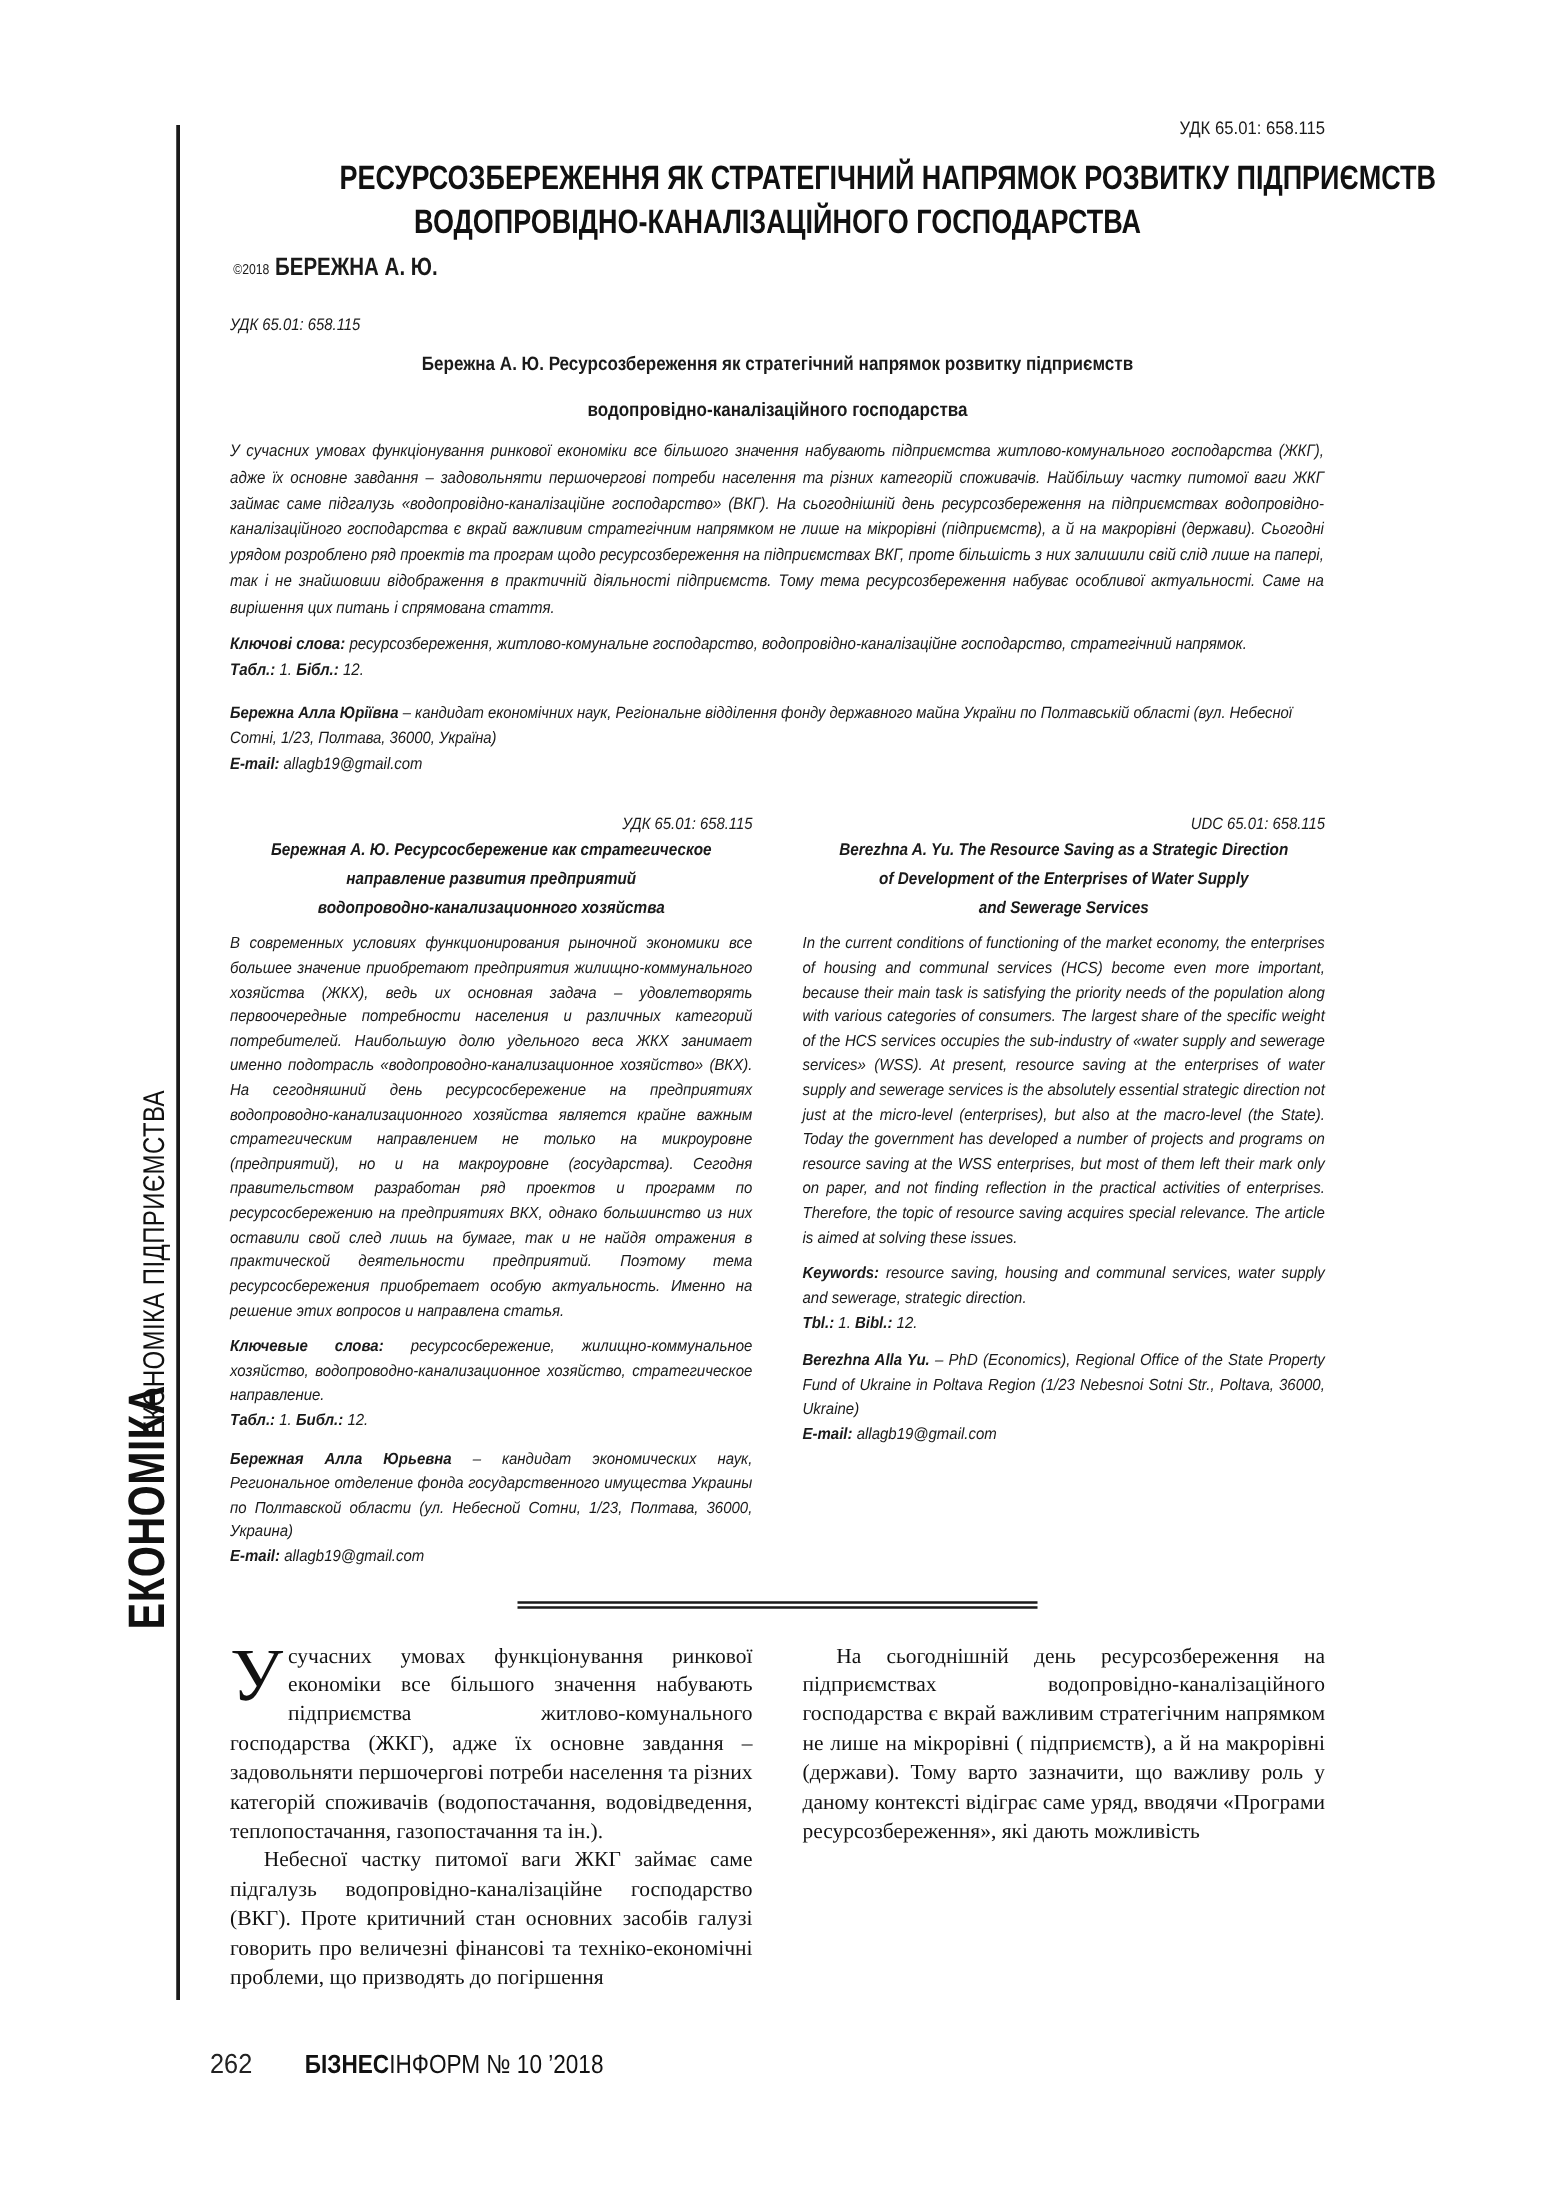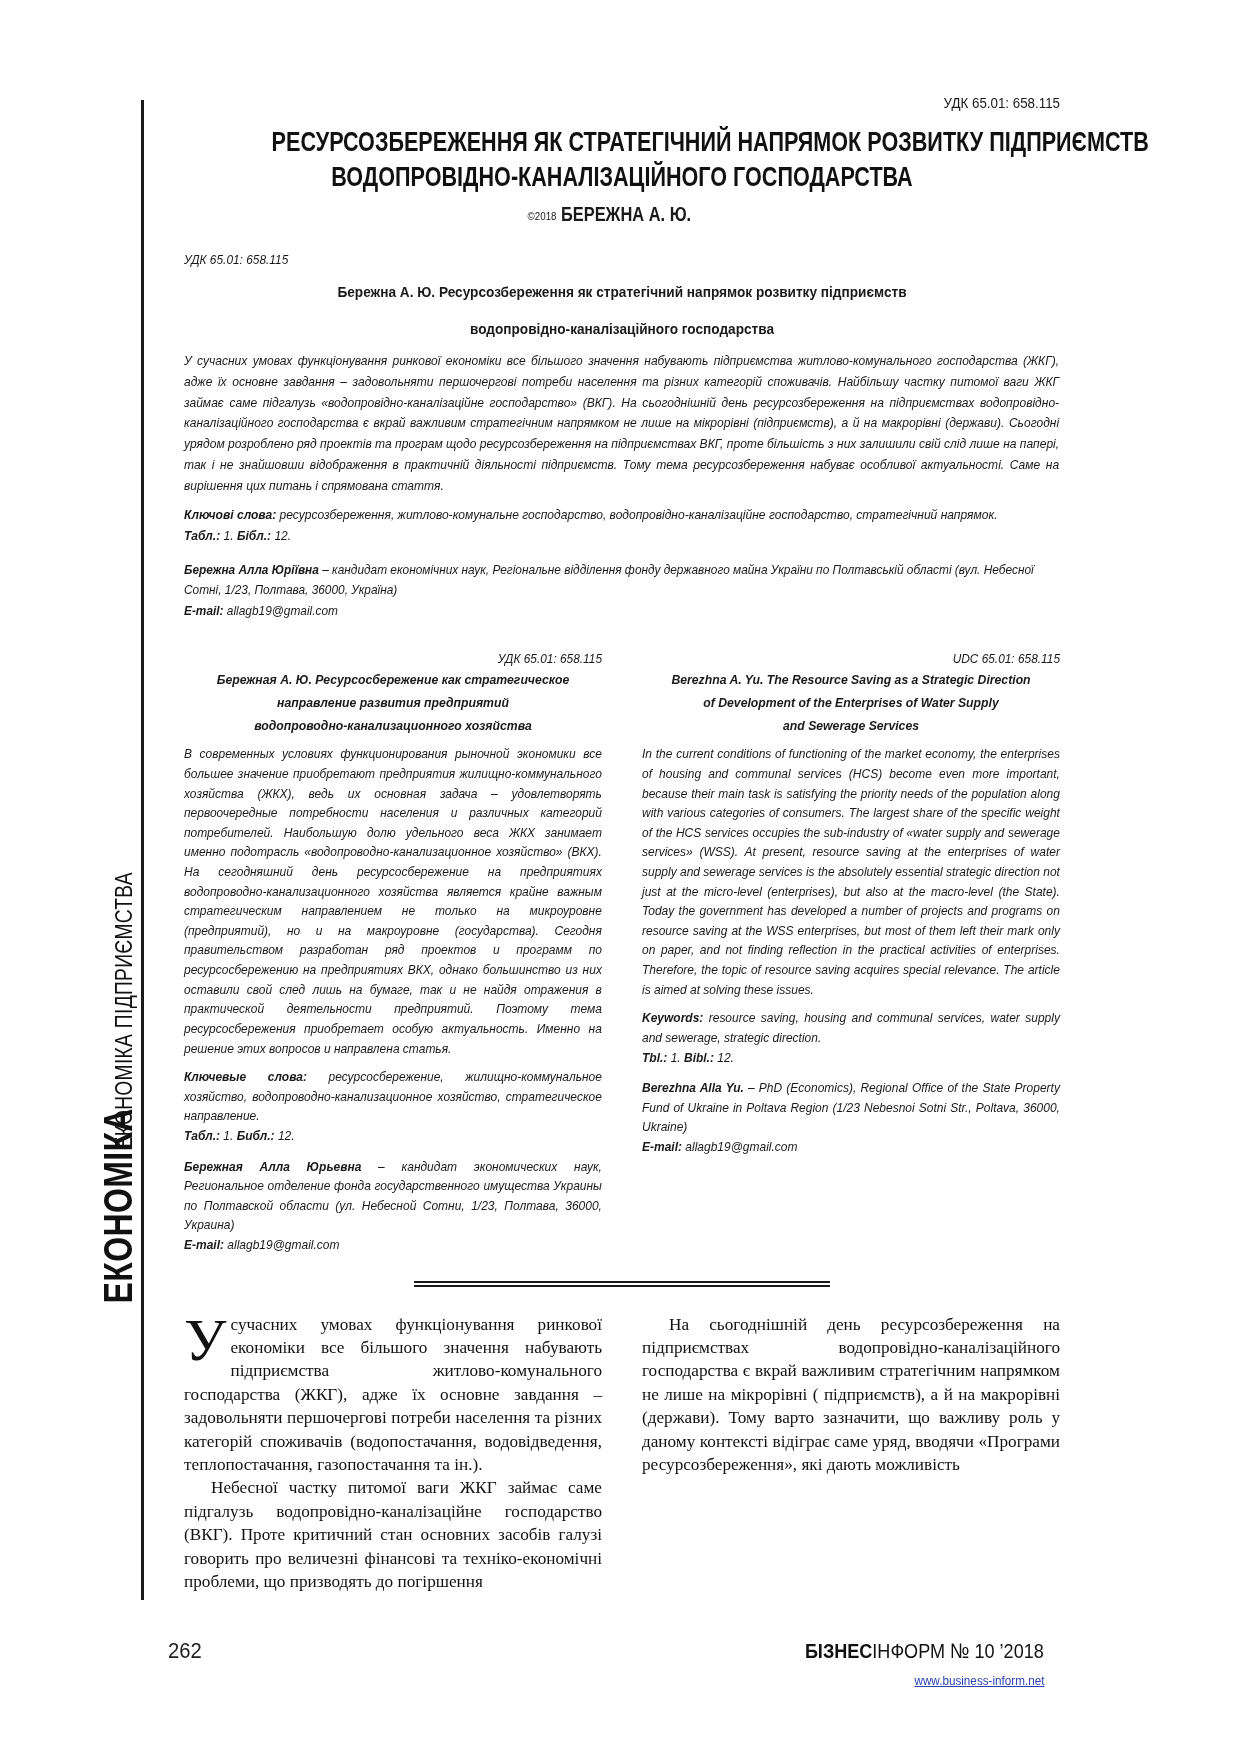--- a/index.html
+++ b/index.html
@@ -47,21 +47,21 @@
     margin-bottom:14px;
   }
 
   .title{
     text-align:center;font-weight:bold;font-size:27px;line-height:1.28;
     letter-spacing:0px;color:#111;
     transform:scaleX(.80);transform-origin:center center;
     white-space:nowrap;
   }
   .byline{
-    text-align:center;margin-top:9px;font-size:0;
+    text-align:left;margin-top:9px;font-size:0;
   }
   .byline .cc{
     font-size:11.5px;vertical-align:super;font-weight:normal;
     letter-spacing:0;display:inline-block;transform:scaleX(.85);
   }
   .byline .nm{
     font-size:20px;font-weight:bold;display:inline-block;
     transform:scaleX(.82);transform-origin:left center;margin-left:2px;
   }
 
@@ -131,21 +131,21 @@
   .bcol p.first{text-indent:0;}
   .dropcap{
     float:left;font-family:"Liberation Serif",serif;font-size:60px;
     line-height:.82;font-weight:normal;margin:3px 4px 0 0;color:#111;
   }
 
   
   .footer{
     position:absolute;left:168px;top:1638px;width:876px;
   }
-  .f-row{display:flex;justify-content:space-between;align-items:baseline;}
+  .f-row{display:flex;align-items:baseline;}
   .pageno{font-size:22px;color:#222;font-family:"Liberation Sans",sans-serif;
           transform:scaleX(.92);transform-origin:left center;}
   .journal{font-size:21px;font-family:"Liberation Sans",sans-serif;color:#111;
            transform:scaleX(.86);transform-origin:right center;white-space:nowrap;}
   .journal b{font-weight:bold;}
   .journal .thin{font-weight:normal;}
   .f-url{text-align:right;margin-top:7px;}
   .f-url a{font-size:13px;color:#2a3fb0;text-decoration:underline;
     font-family:"Liberation Sans",sans-serif;
     transform:scaleX(.9);display:inline-block;transform-origin:right center;}
@@ -237,18 +237,15 @@
       </div>
     </div>
 
   </div>
 
   <div class="footer">
     <div class="f-row">
       <span class="pageno">262</span>
       <span class="journal"><b>БІЗНЕС</b><span class="thin">ІНФОРМ № 10 ’2018</span></span>
     </div>
-    <div class="f-url">
-      <a href="#">www.business-inform.net</a>
-    </div>
   </div>
 
 </div>
 
 </body></html>

